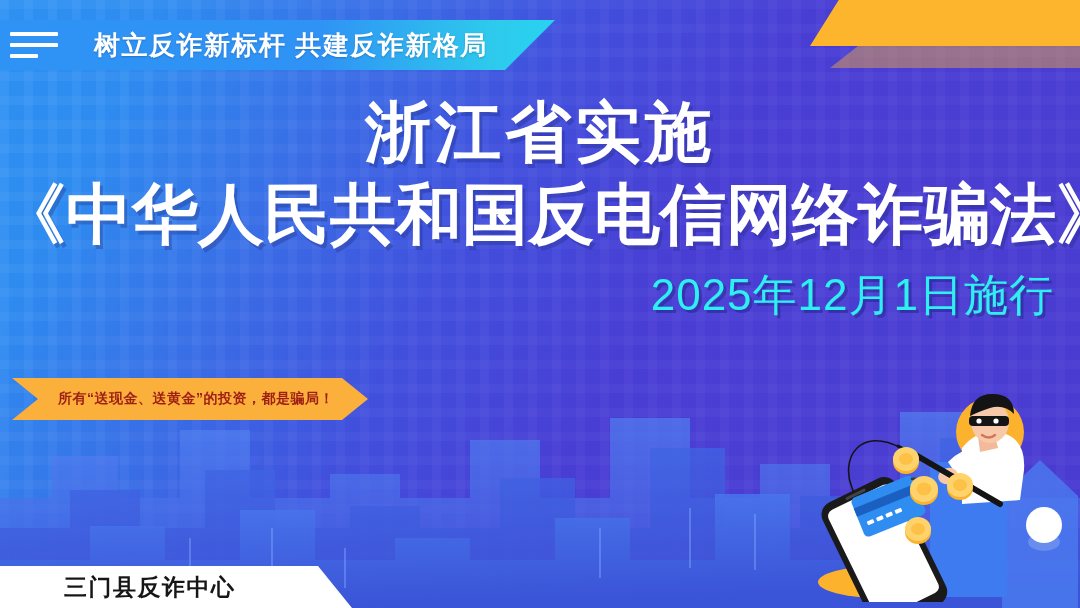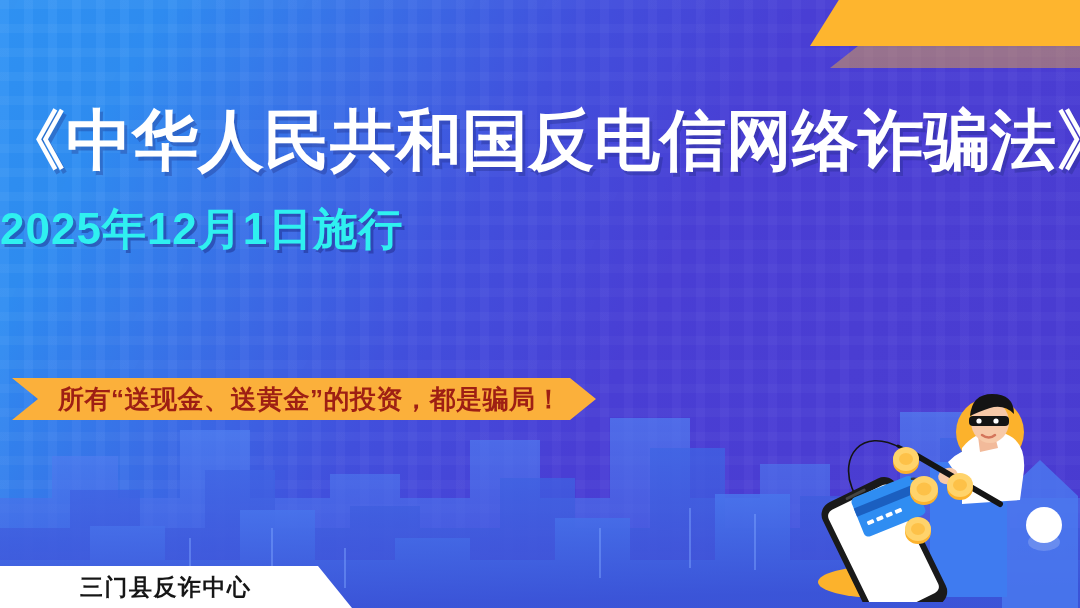--- a/index.html
+++ b/index.html
@@ -115,26 +115,26 @@
     margin-top:6px;
     color:#ffffff;
     font-size:66px;
     font-weight:bold;
     letter-spacing:0px;
     line-height:1.18;
     white-space:nowrap;
     text-shadow:3px 4px 0 rgba(25,35,120,.30);
   }
   .title-date {
-    margin-top:20px;
+    margin-top:12px;
     padding-right:26px;
-    text-align:left;
+    text-align:right;
     color:#2ff0f0;
     font-size:44px;
-    font-weight:bold;
+    font-weight:normal;
     letter-spacing:1px;
     text-shadow:3px 3px 0 rgba(20,25,110,.38);
   }
 
   
   .banners {
     position:absolute;
     left:12px; top:378px;
     display:flex; flex-direction:column; gap:16px;
   }
@@ -142,37 +142,37 @@
     position:relative;
     height:42px;
     background:#fbb03b;
     display:flex; align-items:center;
     padding-left:46px; padding-right:34px;
     clip-path:polygon(0 0, calc(100% - 26px) 0, 100% 50%, calc(100% - 26px) 100%, 0 100%, 26px 50%);
     filter:drop-shadow(0 2px 2px rgba(20,25,90,.18));
   }
   .banner-text {
     color:#9e1f14;
-    font-size:26px;
+    font-size:14px;
     font-weight:bold;
     letter-spacing:.5px;
     white-space:nowrap;
   }
 
   
   .footer {
     position:absolute;
     left:0; bottom:0;
     width:352px; height:42px;
     background:#ffffff;
     clip-path:polygon(0 0, 318px 0, 100% 100%, 0 100%);
     display:flex; align-items:center;
   }
   .footer-text {
-    margin-left:80px;
+    margin-left:64px;
     color:#161616;
     font-size:23px;
     font-weight:bold;
     letter-spacing:1.5px;
     white-space:nowrap;
   }
 
   
   .illustration {
     position:absolute;
@@ -226,22 +226,31 @@
       <line x1="345" y1="170" x2="345" y2="210"></line>
       <line x1="600" y1="150" x2="600" y2="200"></line>
       <line x1="690" y1="130" x2="690" y2="190"></line>
       <line x1="755" y1="136" x2="755" y2="192"></line>
     </g>
   </svg>
 
   <div class="corner-orange"></div>
   <div class="corner-orange-tail"></div>
 
+  <div class="header-ribbon">
+    <span class="hamburger">
+      <i></i>
+        <i></i>
+        <i></i>
+    </span>
+    <span class="header-title">树立反诈新标杆 共建反诈新格局</span>
+  </div>
 
   <div class="title-block">
+    <div class="title-line1">浙江省实施</div>
     <div class="title-line2">《中华人民共和国反电信网络诈骗法》办法</div>
     <div class="title-date">2025年12月1日施行</div>
   </div>
 
   <div class="banners">
     <div class="banner">
       <span class="banner-text">所有“送现金、送黄金”的投资，都是骗局！</span>
     </div>
   </div>
 

